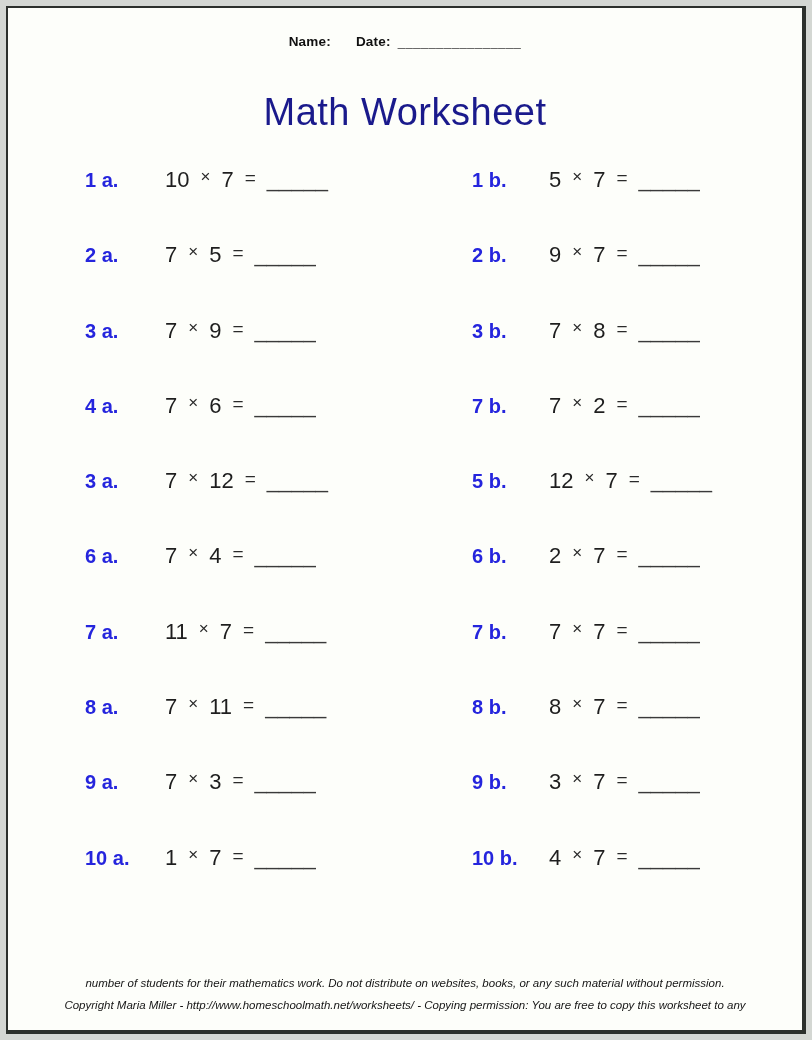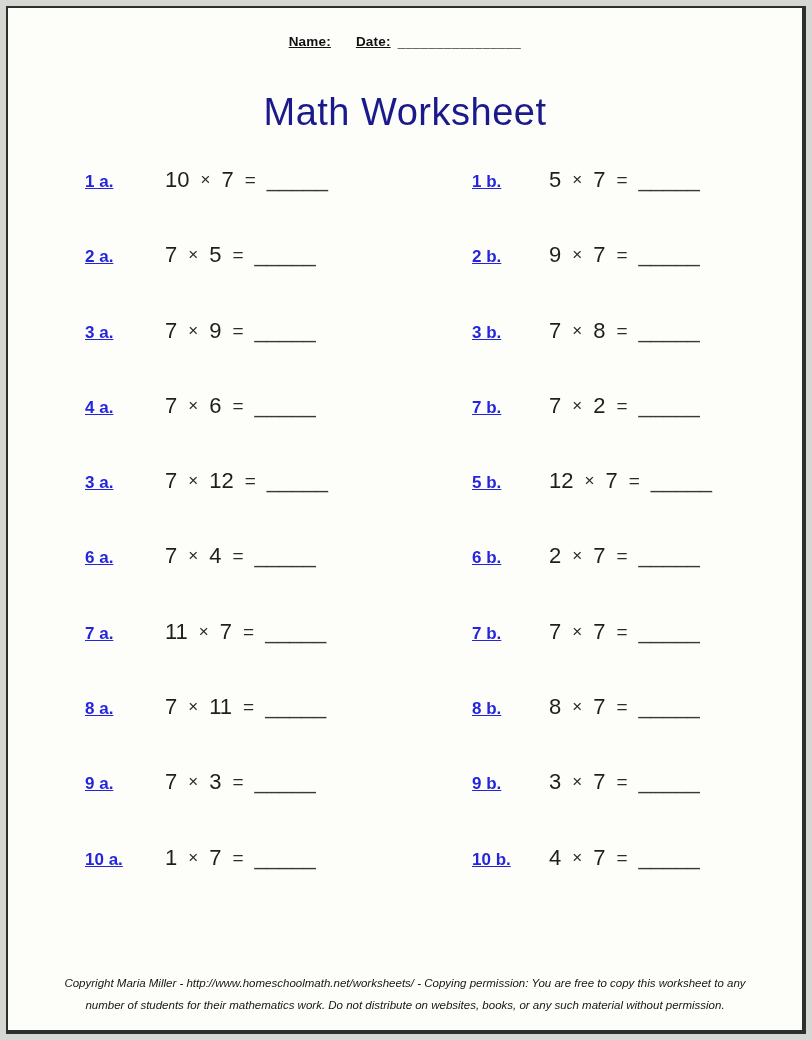--- a/index.html
+++ b/index.html
@@ -24,50 +24,49 @@
   }
   
   .head-row {
     display: flex;
     justify-content: center;
     align-items: baseline;
     margin-top: 26px;
     font-size: 13.5px;
     color: #111;
   }
-  .head-label { font-weight: bold; margin-right: 7px; letter-spacing: 0.2px; text-decoration: underline; }
+  .head-label { font-weight: bold; margin-right: 7px; letter-spacing: 0.2px; }
   .head-line  { color: #4a4a4a; font-size: 13px; letter-spacing: 0.5px; white-space: nowrap; }
   .head-gap   { width: 18px; }
   
   .title {
     margin-top: 42px;
     text-align: center;
     font-size: 38px;
     font-weight: normal;
     color: #1a1a8c;
     letter-spacing: 0.5px;
   }
   
   .problems { margin-top: 33px; padding-left: 77px; }
   .prow {
     display: flex;
     align-items: baseline;
     height: 75.3px;
   }
   .plabel {
-    font-size: 17px;
+    font-size: 20px;
     font-weight: bold;
     color: #2525dd;
     flex: 0 0 80px;
-    text-decoration: underline;
   }
   .plabel.b { flex: 0 0 77px; margin-left: 44px; }
   .pexpr {
     display: flex;
-    align-items: center;
+    align-items: flex-start;
     gap: 11px;
     font-size: 22px;
     color: #1e1e1e;
     flex: 0 0 263px;
     box-sizing: border-box;
   }
   .pexpr.b { flex: 1 1 auto; }
   .op  { font-size: 17px; color: #2a2a2a; }
   .eq  { font-size: 19px; }
   .blank { color: #3a3a3a; letter-spacing: 0; }
@@ -285,17 +284,17 @@
         <span class="op">×</span>
         <span>7</span>
         <span class="op eq">=</span>
         <span class="blank">_____</span>
       </span>
     </div>
 
   </div>
 
   <div class="footer">
+    <div>number of students for their mathematics work. Do not distribute on websites, books, or any such material without permission.</div>
     <div>Copyright Maria Miller - http://www.homeschoolmath.net/worksheets/ - Copying permission: You are free to copy this worksheet to any</div>
-    <div>number of students for their mathematics work. Do not distribute on websites, books, or any such material without permission.</div>
   </div>
 
 </div>
 
 </body></html>

